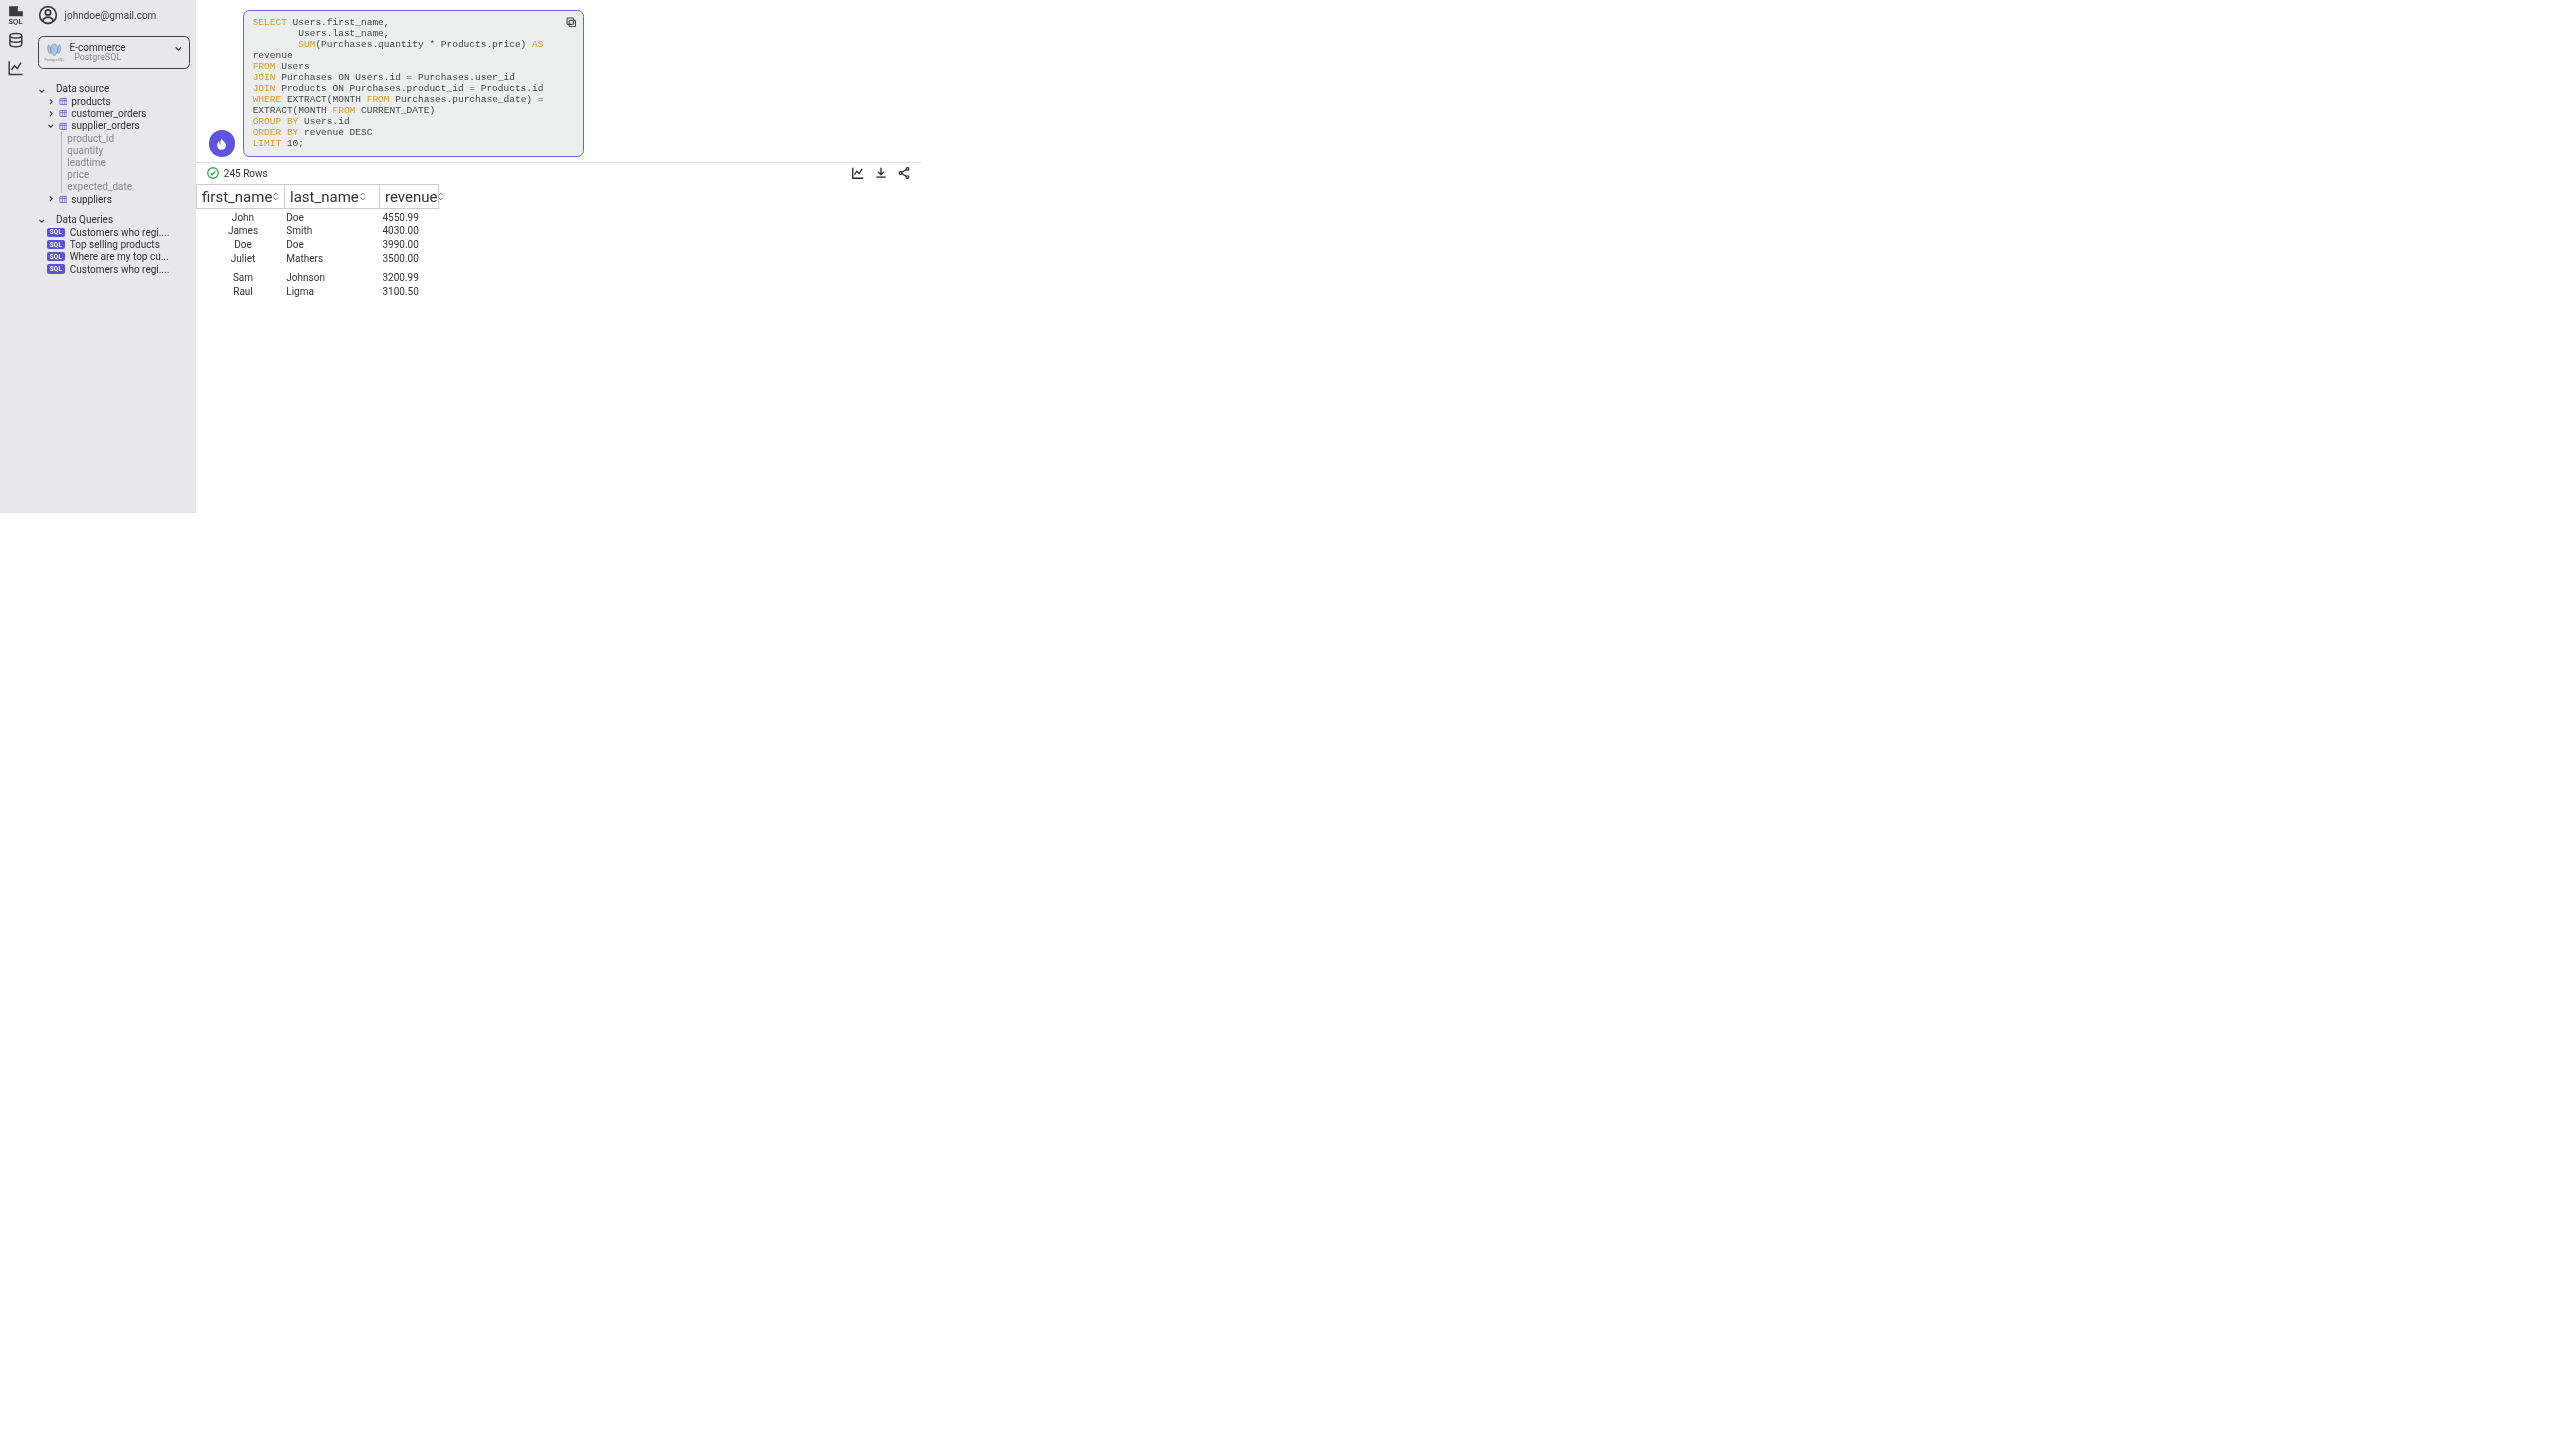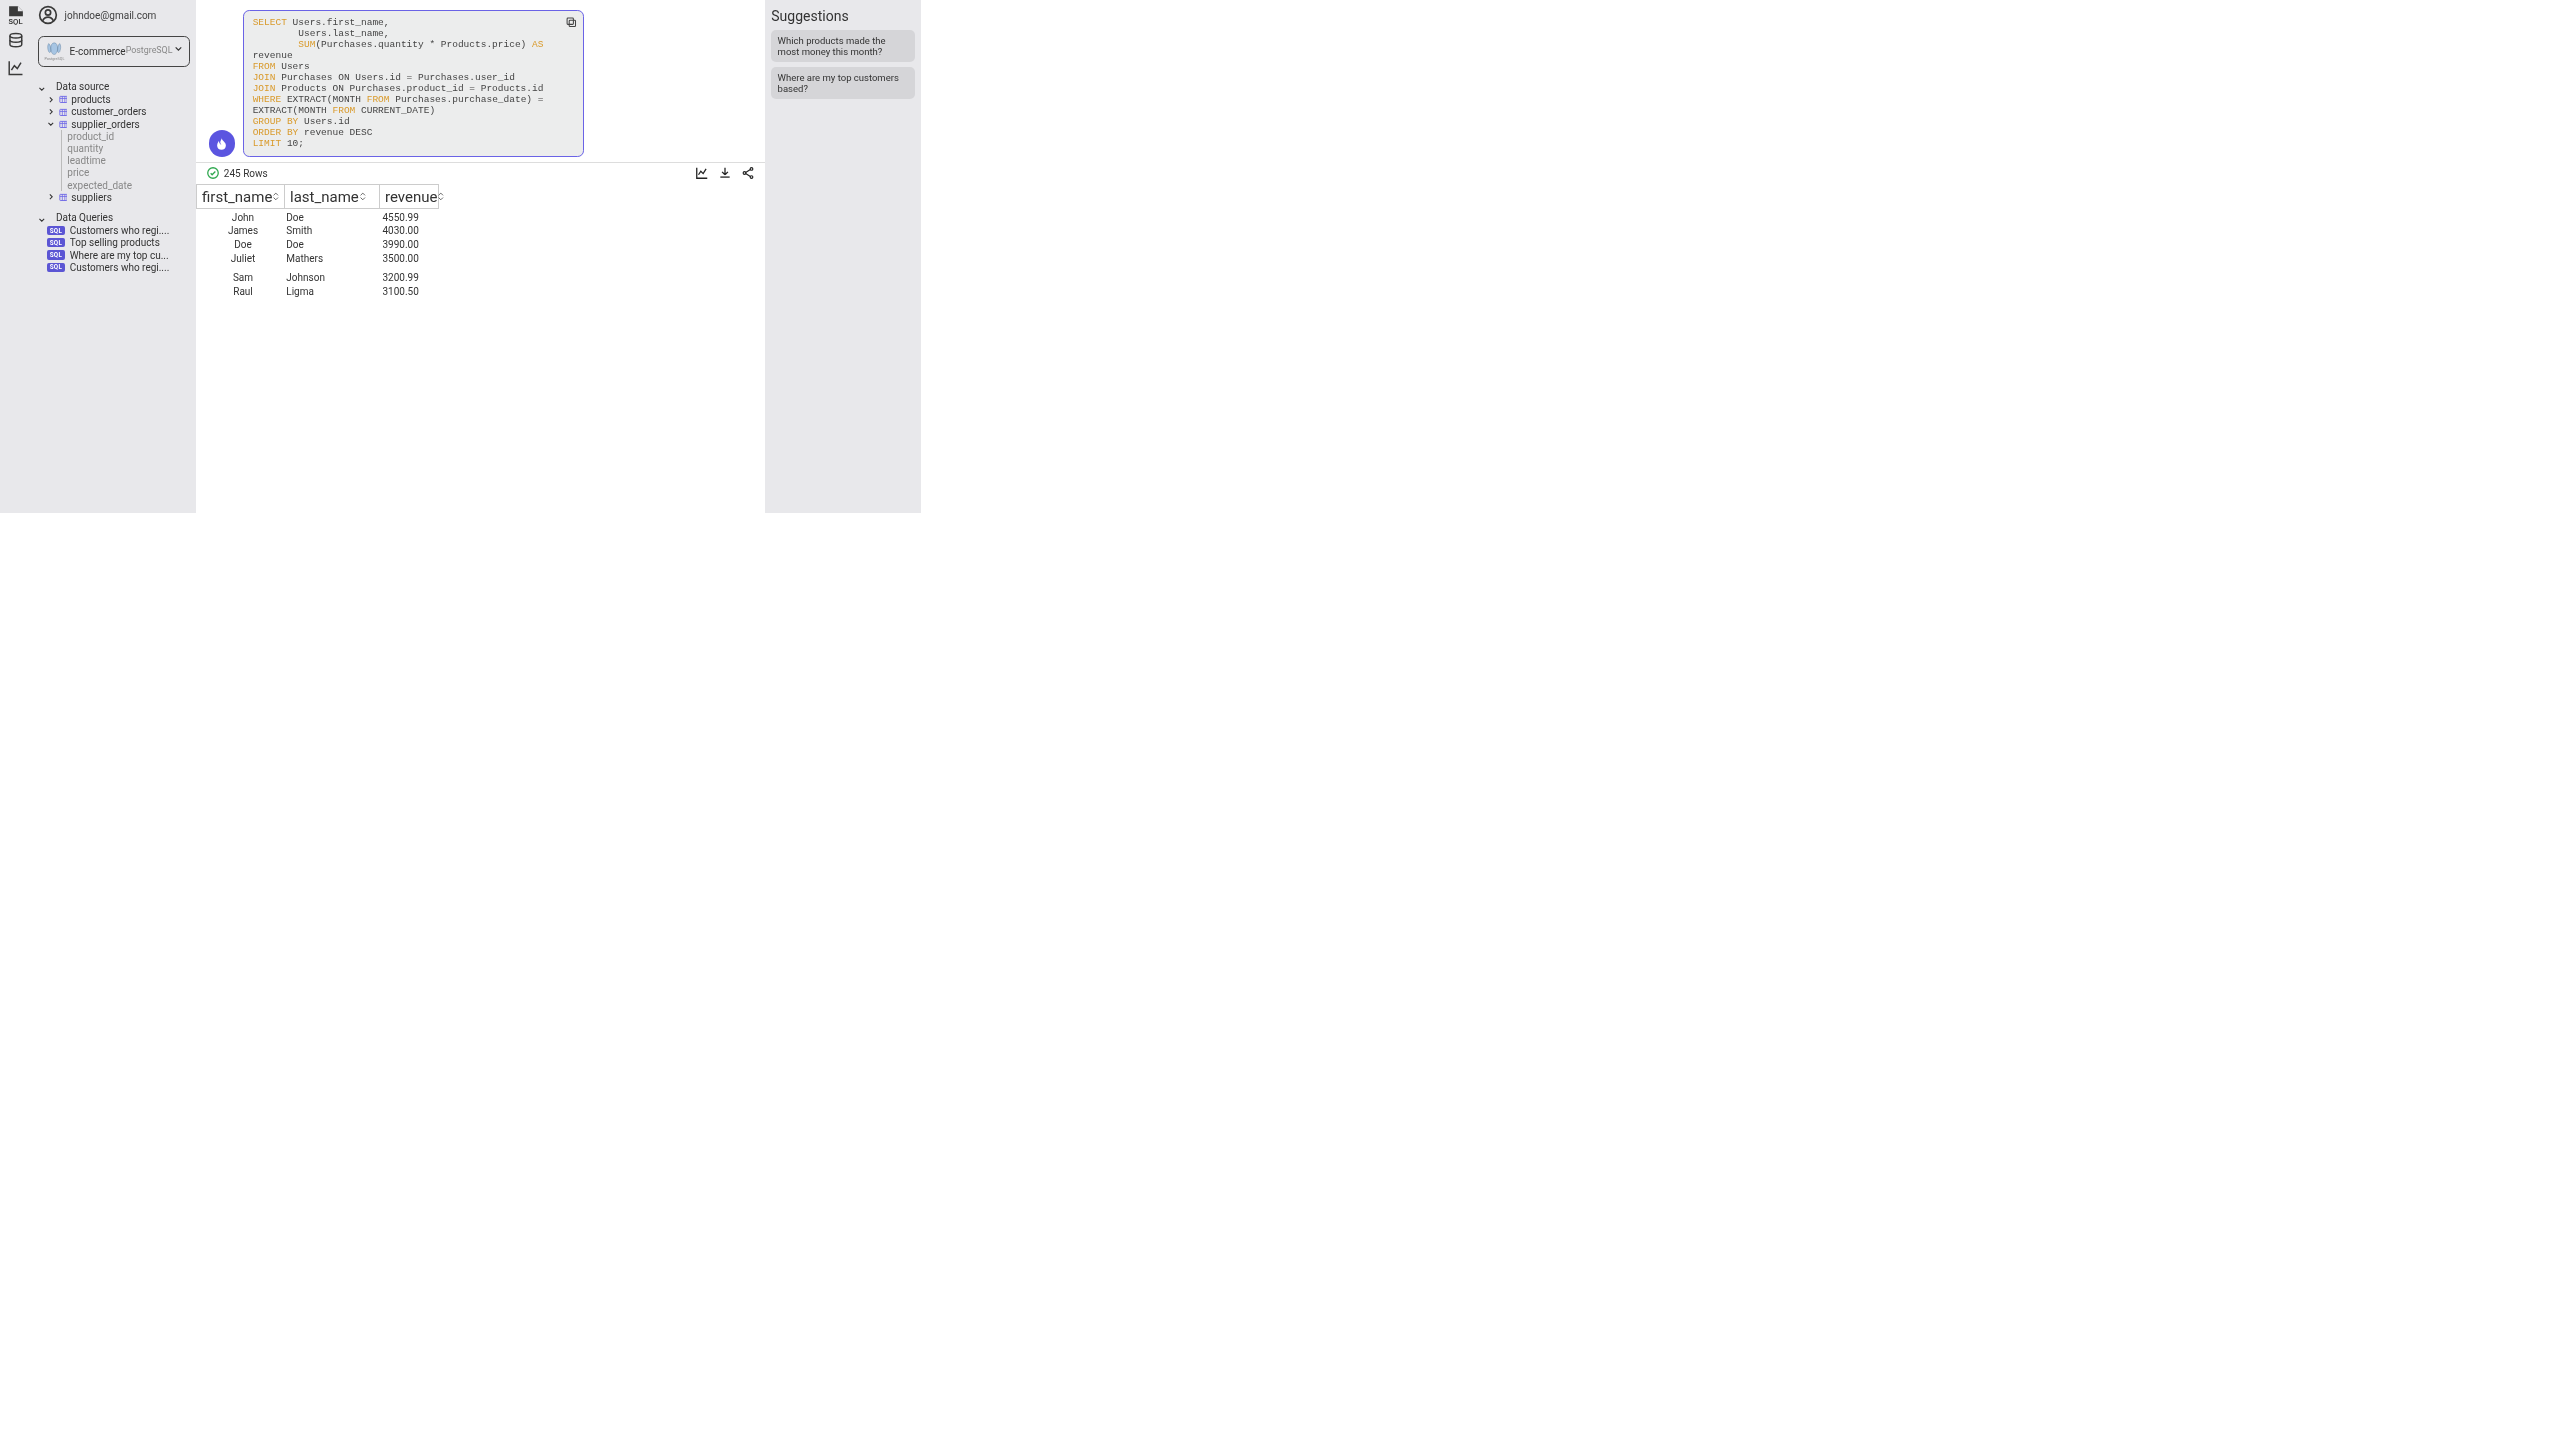--- a/index.html
+++ b/index.html
@@ -44,21 +44,21 @@
   display: flex;
   align-items: center;
   gap: 6.3px;
   position: relative;
   margin-bottom: 14px;
   background: #e8e8eb;
 }
 .db-logo { width: 17.7px; height: 19px; display:flex; flex-direction:column; align-items:center; }
 .db-name { font-size: 10px; color: #333; line-height: 1.1; }
 .db-type { font-size: 8.9px; color: #888; line-height: 1.1; }
-.db-texts { display:flex; flex-direction:row; }
+.db-texts { display:flex; flex-direction:column;align-items:center; }
 .db-chevron { position: absolute; right: 6.3px; top: 6.3px; }
 
 .section-header {
   display: flex; align-items: flex-end; gap: 10px;
   font-size: 10px; color: #333; margin: 3.8px 0 1.3px 0;
 }
 .tree-item {
   display: flex; align-items: center; gap: 3.8px;
   font-size: 10px; color: #333;
   padding: 0.6px 0 0.6px 8.9px;
@@ -442,21 +442,14 @@
           </div>
           <div class="trow">
             <div class="td c1">Raul</div>
             <div class="td c2">Ligma</div>
             <div class="td c3">3100.50</div>
           </div>
         </div>
     </div>
   </div>
 
-  <div class="rightpanel">
-    <h3>Suggestions</h3>
-    <div id="suggestions">
-        <div class="suggestion">Which products made the most money this month?</div>
-        <div class="suggestion">Where are my top customers based?</div>
-      </div>
-  </div>
 </div>
 
 
 </body></html>

